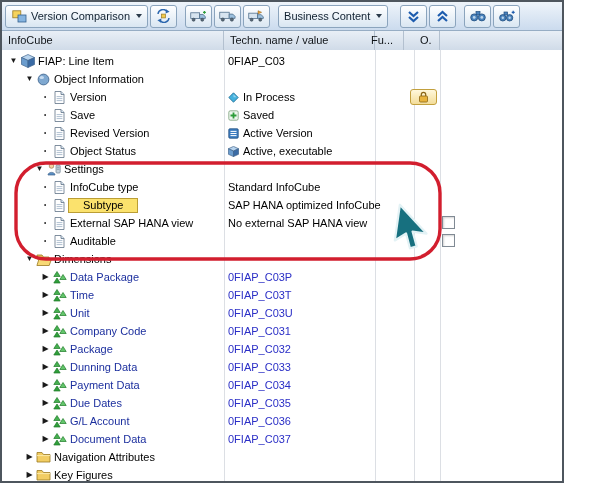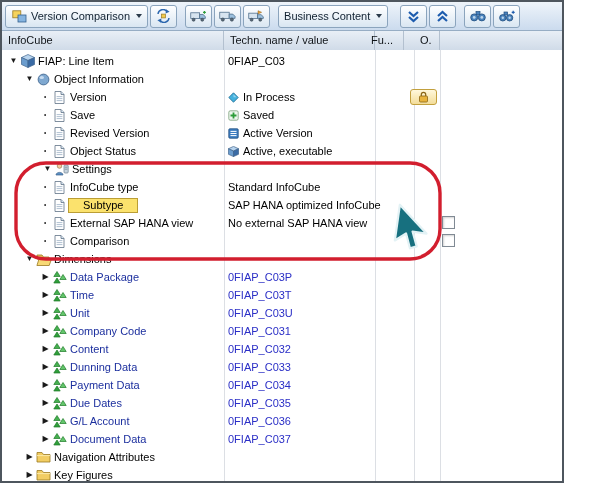--- a/index.html
+++ b/index.html
@@ -298,21 +298,21 @@
               <svg width="11" height="11" viewBox="0 0 14 14">
                 <polygon points="7,0.5 13.5,3.5 7,6.5 0.5,3.5" fill="#b8d4ee" stroke="#41648c" stroke-width="0.9"></polygon>
                 <polygon points="0.5,3.5 7,6.5 7,13.5 0.5,10.5" fill="#6b9dce" stroke="#41648c" stroke-width="0.9"></polygon>
                 <polygon points="13.5,3.5 7,6.5 7,13.5 13.5,10.5" fill="#3a6ba5" stroke="#41648c" stroke-width="0.9"></polygon>
               </svg>
             </span>
             <span class="vtext">Active, executable</span>
           </div>
         </div>
         <div class="trow">
-          <div class="labwrap" style="padding-left: 40px;">
+          <div class="labwrap" style="padding-left: 32px;">
             <span class="expander">▼</span>
             <span class="ricon">
               <svg width="14" height="13" viewBox="0 0 14 13">
                 <circle cx="4.5" cy="3" r="2.3" fill="#f3cfa0" stroke="#9a7a50" stroke-width="0.7"></circle>
                 <path d="M1,12 C1,8.5 8,8.5 8,12 Z" fill="#5a8fc4" stroke="#3a6089" stroke-width="0.7"></path>
                 <rect x="9" y="2" width="4.2" height="8" rx="1" fill="#c8d4de" stroke="#70828f" stroke-width="0.7"></rect>
                 <line x1="9.8" y1="4.2" x2="12.4" y2="4.2" stroke="#70828f" stroke-width="0.7"></line>
                 <line x1="9.8" y1="6.2" x2="12.4" y2="6.2" stroke="#70828f" stroke-width="0.7"></line>
               </svg>
             </span>
@@ -379,21 +379,21 @@
             <span class="bullet">·</span>
             <span class="ricon">
               <svg width="11" height="13" viewBox="0 0 11 13">
                 <path d="M1,0.5 H7 L10,3.5 V12.5 H1 Z" fill="#ffffff" stroke="#5f7287" stroke-width="0.8"></path>
                 <path d="M7,0.5 V3.5 H10" fill="#d7e5f2" stroke="#5f7287" stroke-width="0.8"></path>
                 <line x1="2.6" y1="5.6" x2="8.4" y2="5.6" stroke="#9ab0c4" stroke-width="0.8"></line>
                 <line x1="2.6" y1="7.6" x2="8.4" y2="7.6" stroke="#9ab0c4" stroke-width="0.8"></line>
                 <line x1="2.6" y1="9.6" x2="8.4" y2="9.6" stroke="#9ab0c4" stroke-width="0.8"></line>
               </svg>
             </span>
-            <span class="lab">Comparison</span>
+            <span class="lab">Auditable</span>
           </div>
           <span class="cbox"></span>
         </div>
         <div class="trow">
           <div class="labwrap" style="padding-left: 22px;">
             <span class="expander">▼</span>
             <span class="ricon">
               <svg width="16" height="13" viewBox="0 0 16 13">
                 <path d="M1,2 H6 L7.5,4 H13 V6 H1 Z" fill="#e9c35a" stroke="#9a7a22" stroke-width="0.8"></path>
                 <path d="M3,6 H15.5 L13.2,12.5 H0.9 Z" fill="#f7d976" stroke="#9a7a22" stroke-width="0.8"></path>
@@ -469,21 +469,21 @@
         <div class="trow">
           <div class="labwrap" style="padding-left: 38px;">
             <span class="expander">▶</span>
             <span class="ricon">
               <svg width="14" height="13" viewBox="0 0 14 13">
                 <polygon points="4,0.5 7.2,5.5 0.8,5.5" fill="#46b050" stroke="#1d7a27" stroke-width="0.7"></polygon>
                 <polygon points="10,3.5 13.2,8.5 6.8,8.5" fill="#63c66b" stroke="#1d7a27" stroke-width="0.7"></polygon>
                 <polygon points="4,7 7.2,12 0.8,12" fill="#2f9e3a" stroke="#1d7a27" stroke-width="0.7"></polygon>
               </svg>
             </span>
-            <span class="lab dim">Content</span>
+            <span class="lab dim">Package</span>
           </div>
           <div class="val tech">
             <span class="vtext">0FIAP_C032</span>
           </div>
         </div>
         <div class="trow">
           <div class="labwrap" style="padding-left: 38px;">
             <span class="expander">▶</span>
             <span class="ricon">
               <svg width="14" height="13" viewBox="0 0 14 13">

